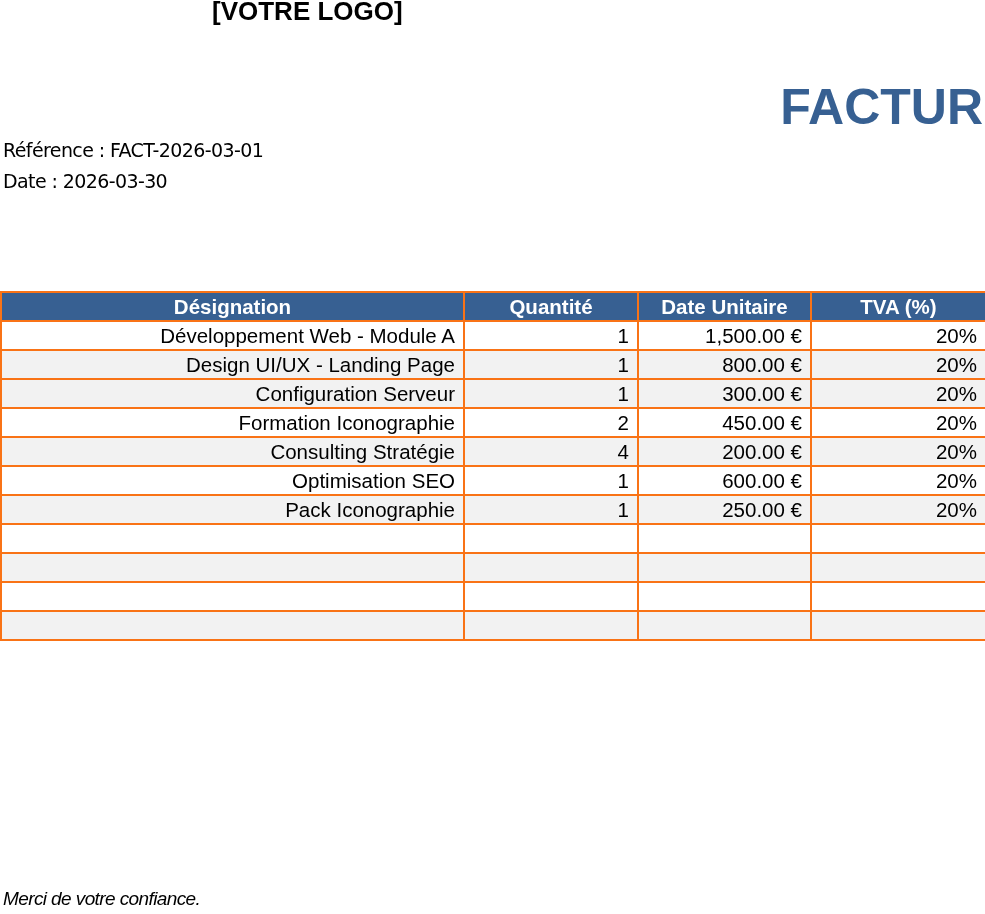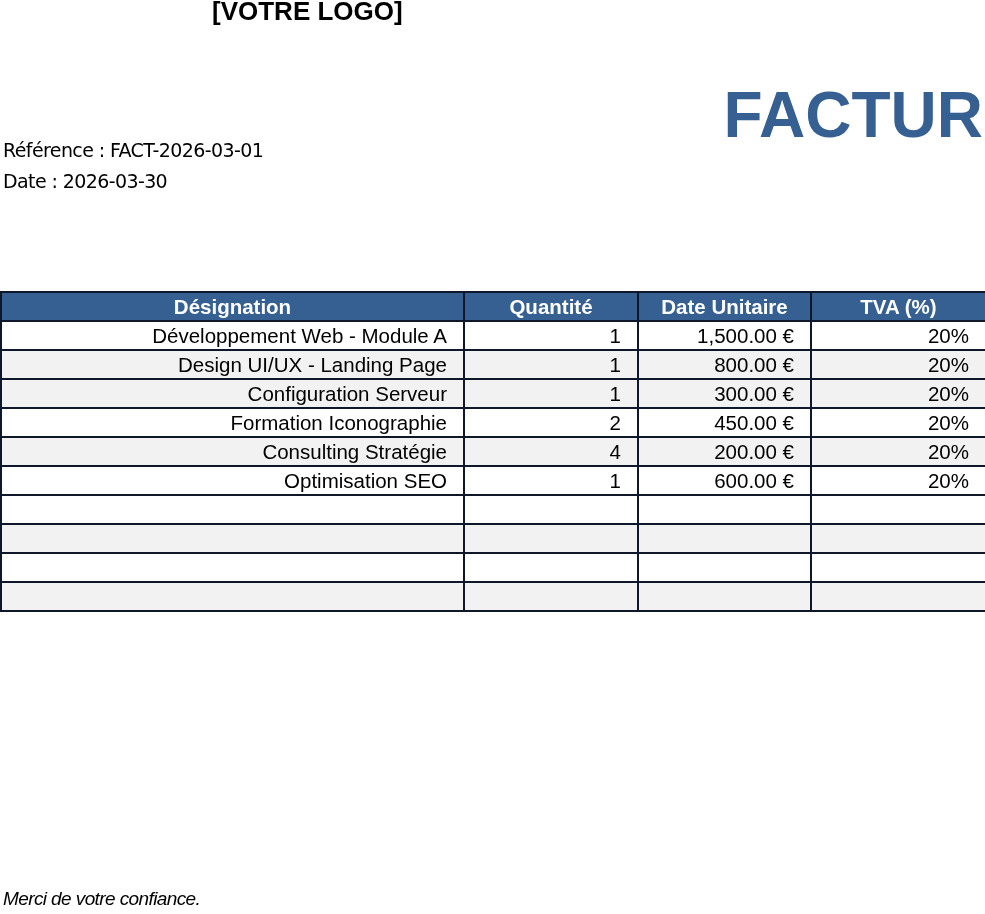--- a/index.html
+++ b/index.html
@@ -1,23 +1,23 @@
 <!DOCTYPE html>
 <html><head>
 <meta charset="utf-8">
 <style>
   html, body { margin: 0; padding: 0; background: #ffffff; }
   body { width: 985px; height: 914px; position: relative; overflow: hidden; font-family: "Liberation Sans", sans-serif; color: #000; }
   .logo { position: absolute; left: 212px; top: -4px; font-size: 26px; font-weight: bold; color: #000; white-space: nowrap; }
-  .title { position: absolute; right: 2px; top: 78px; font-size: 64px; font-weight: bold; color: #376092; white-space: nowrap; letter-spacing: 0px; }
+  .title { position: absolute; right: 2px; top: 78px; font-size: 50px; font-weight: bold; color: #376092; white-space: nowrap; letter-spacing: 0px; }
   .meta { position: absolute; left: 3px; font-family: "DejaVu Sans", sans-serif; font-size: 19px; color: #000; white-space: nowrap; letter-spacing: -0.6px; }
   .meta.ref { top: 139px; }
   .meta.date { top: 170px; }
   table.items { position: absolute; left: 0px; top: 291px; border-collapse: collapse; table-layout: fixed; width: 985px; }
-  table.items td, table.items th { border: 2px solid #0f172a; padding: 0 16px; height: 27px; font-size: 20.5px; white-space: nowrap; overflow: hidden; }
+  table.items td, table.items th { border: 2px solid #f97316; padding: 0 8px; height: 27px; font-size: 20.5px; white-space: nowrap; overflow: hidden; }
   table.items th { background: #376092; color: #fff; font-weight: bold; text-align: center; }
   table.items tr.odd td { background: #ffffff; }
   table.items tr.even td { background: #f2f2f2; }
   td.num { text-align: right; }
   td.txt { text-align: right; }
   .footer { position: absolute; left: 3px; top: 888px; font-family: Liberation Sans, sans-serif; font-style: italic; font-size: 19px; color: #000; letter-spacing: -0.6px; white-space: nowrap; }
 </style>
 </head>
 <body>
 
@@ -71,20 +71,26 @@
         <td class="num">4</td>
         <td class="num">200.00 €</td>
         <td class="num">20%</td>
       </tr>
       <tr class="odd">
         <td class="txt">Optimisation SEO</td>
         <td class="num">1</td>
         <td class="num">600.00 €</td>
         <td class="num">20%</td>
       </tr>
+      <tr class="even">
+        <td class="txt">Pack Iconographie</td>
+        <td class="num">1</td>
+        <td class="num">250.00 €</td>
+        <td class="num">20%</td>
+      </tr>
       <tr class="odd">
         <td class="txt"></td>
         <td class="num"></td>
         <td class="num"></td>
         <td class="num"></td>
       </tr>
       <tr class="even">
         <td class="txt"></td>
         <td class="num"></td>
         <td class="num"></td>

